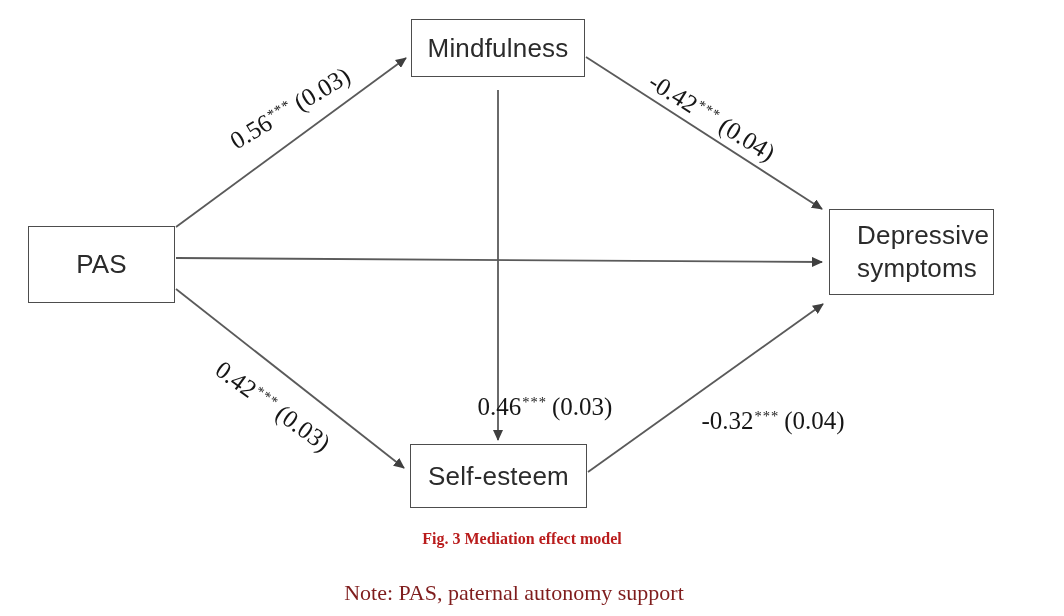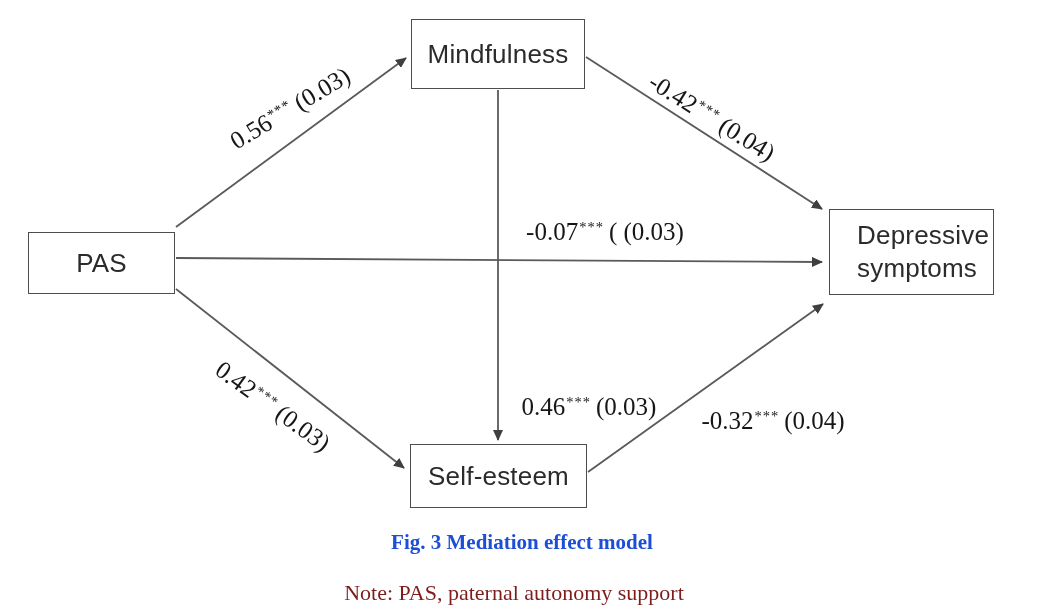--- a/index.html
+++ b/index.html
@@ -30,22 +30,22 @@
     box-sizing: border-box;
     border: 1.8px solid #4d4d4d;
     background: #ffffff;
     display: flex;
     align-items: center;
     justify-content: center;
     font-size: 26px;
     color: #2b2b2b;
     letter-spacing: 0.2px;
   }
-  #node-pas        { left: 28px;  top: 232px; width: 147px; height: 62px; }
-  #node-mindfulness{ left: 411px; top: 19px;  width: 174px; height: 70px; }
+  #node-pas        { left: 28px;  top: 226px; width: 147px; height: 77px; }
+  #node-mindfulness{ left: 411px; top: 19px;  width: 174px; height: 58px; }
   #node-selfesteem { left: 410px; top: 444px; width: 177px; height: 64px; justify-content: center; }
   #node-depressive {
     left: 829px; top: 209px; width: 165px; height: 86px;
     justify-content: flex-start;
     text-align: left;
     padding-left: 27px;
     padding-right: 4px;
     line-height: 1.26;
   }
   .edge-label {
@@ -60,30 +60,30 @@
     font-size: 0.58em;
     vertical-align: 0.52em;
     letter-spacing: 1px;
     margin-left: 1px;
   }
   .edge-label .se { margin-left: 0.2em; }
   #label-pas-mindfulness       { left: 290px; top: 108px; transform: translate(-50%,-50%) rotate(-31deg); }
   #label-mindfulness-depressive{ left: 712px; top: 117px; transform: translate(-50%,-50%) rotate(32deg); }
   #label-pas-depressive        { left: 605px; top: 231px; transform: translate(-50%,-50%); }
   #label-pas-selfesteem        { left: 273px; top: 406px; transform: translate(-50%,-50%) rotate(36deg); }
-  #label-mindfulness-selfesteem{ left: 589px; top: 406px; transform: translate(-50%,-50%); font-family: Liberation Serif, serif; }
+  #label-mindfulness-selfesteem{ left: 545px; top: 406px; transform: translate(-50%,-50%); font-family: Liberation Serif, serif; }
   #label-selfesteem-depressive { left: 765px; top: 420px; transform: translate(-50%,-50%); margin-left: 8px; }
   .caption {
     position: absolute;
     left: 522px; top: 530px;
     transform: translateX(-50%);
     font-family: "Liberation Serif", serif;
     font-weight: bold;
-    font-size: 21px;
-    color: #1d4ed8;
+    font-size: 16px;
+    color: #b91c1c;
     white-space: nowrap;
   }
   .note {
     position: absolute;
     left: 514px; top: 580px;
     transform: translateX(-50%);
     font-family: "Liberation Serif", serif;
     font-size: 22px;
     color: #7f1d1d;
     white-space: nowrap;
@@ -121,21 +121,20 @@
   </div>
 
   <div class="node" id="node-depressive">
     <span>Depressive symptoms</span>
   </div>
 
   <div class="edge-label" id="label-pas-mindfulness"><span>0.56</span><sup class="stars">***</sup><span class="se">(0.03)</span></div>
 
   <div class="edge-label" id="label-mindfulness-depressive"><span>-0.42</span><sup class="stars">***</sup><span class="se">(0.04)</span></div>
 
-  <div class="edge-label" id="label-pas-depressive"><span>-0.07</span><sup class="stars">***</sup><span class="se">( (0.03)</span></div>
 
   <div class="edge-label" id="label-pas-selfesteem"><span>0.42</span><sup class="stars">***</sup><span class="se">(0.03)</span></div>
 
   <div class="edge-label" id="label-mindfulness-selfesteem"><span>0.46</span><sup class="stars">***</sup><span class="se">(0.03)</span></div>
 
   <div class="edge-label" id="label-selfesteem-depressive"><span>-0.32</span><sup class="stars">***</sup><span class="se">(0.04)</span></div>
 
   <div class="caption">Fig. 3 Mediation effect model</div>
 
   <div class="note">Note: PAS, paternal autonomy support</div>

